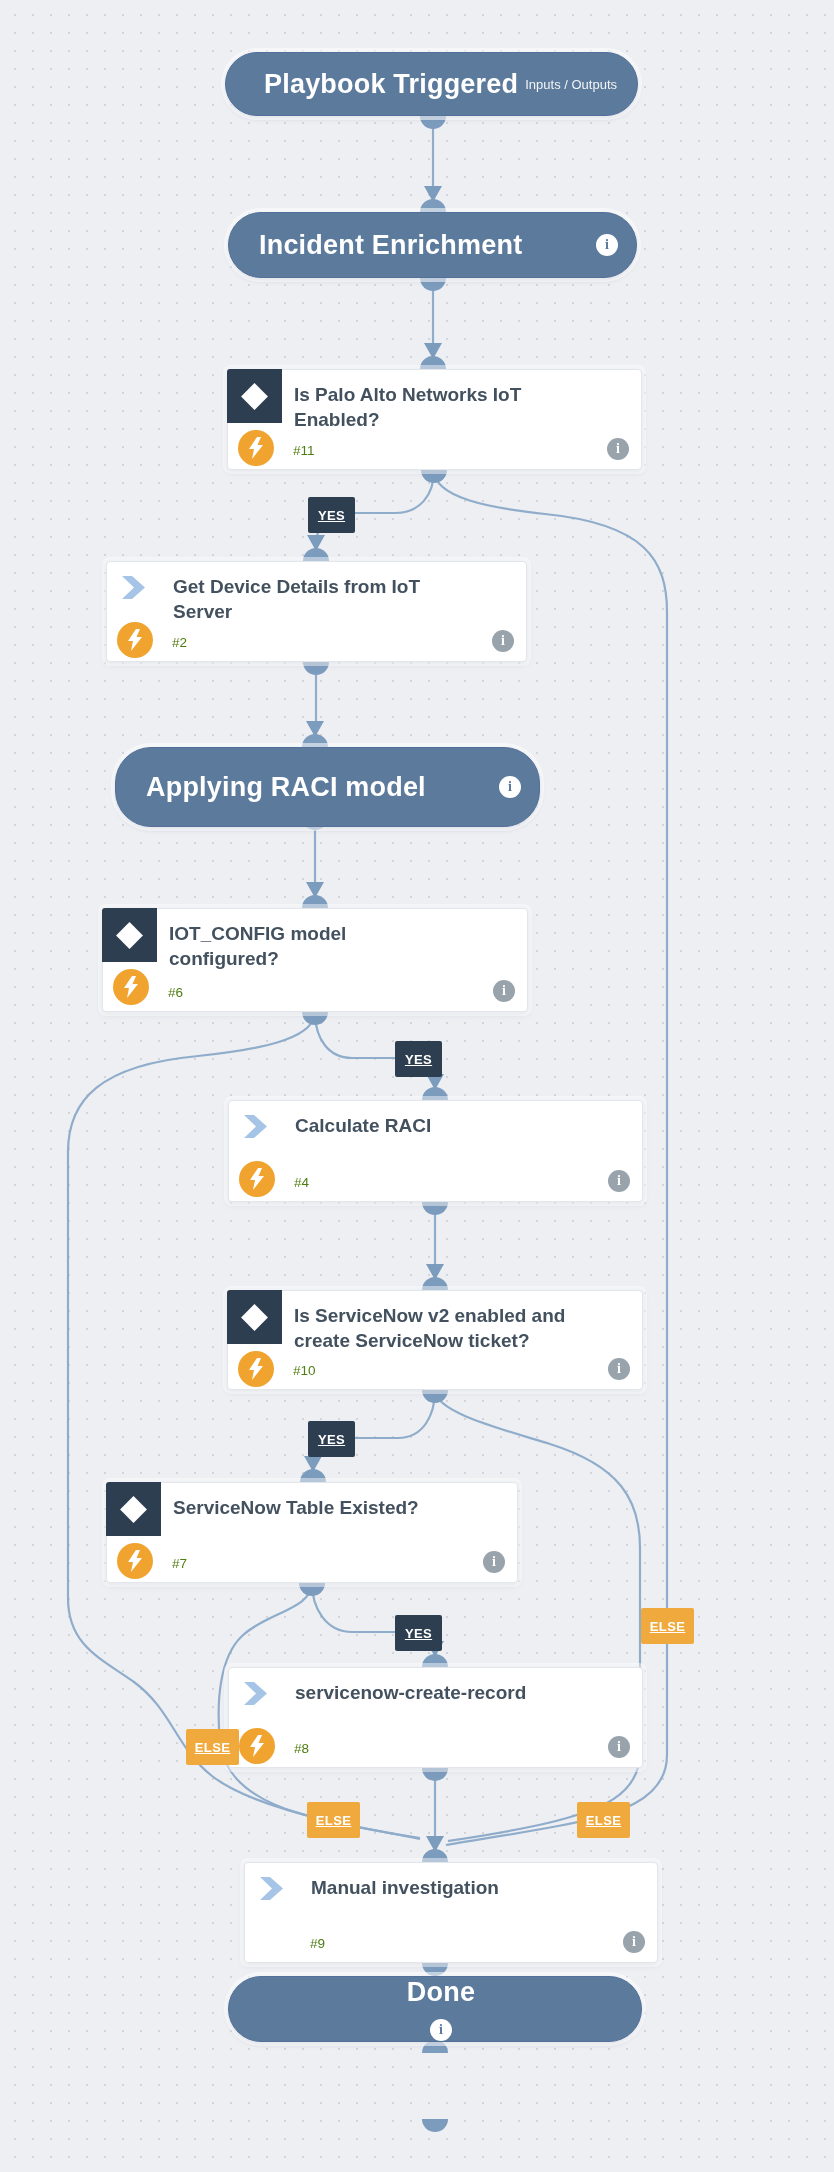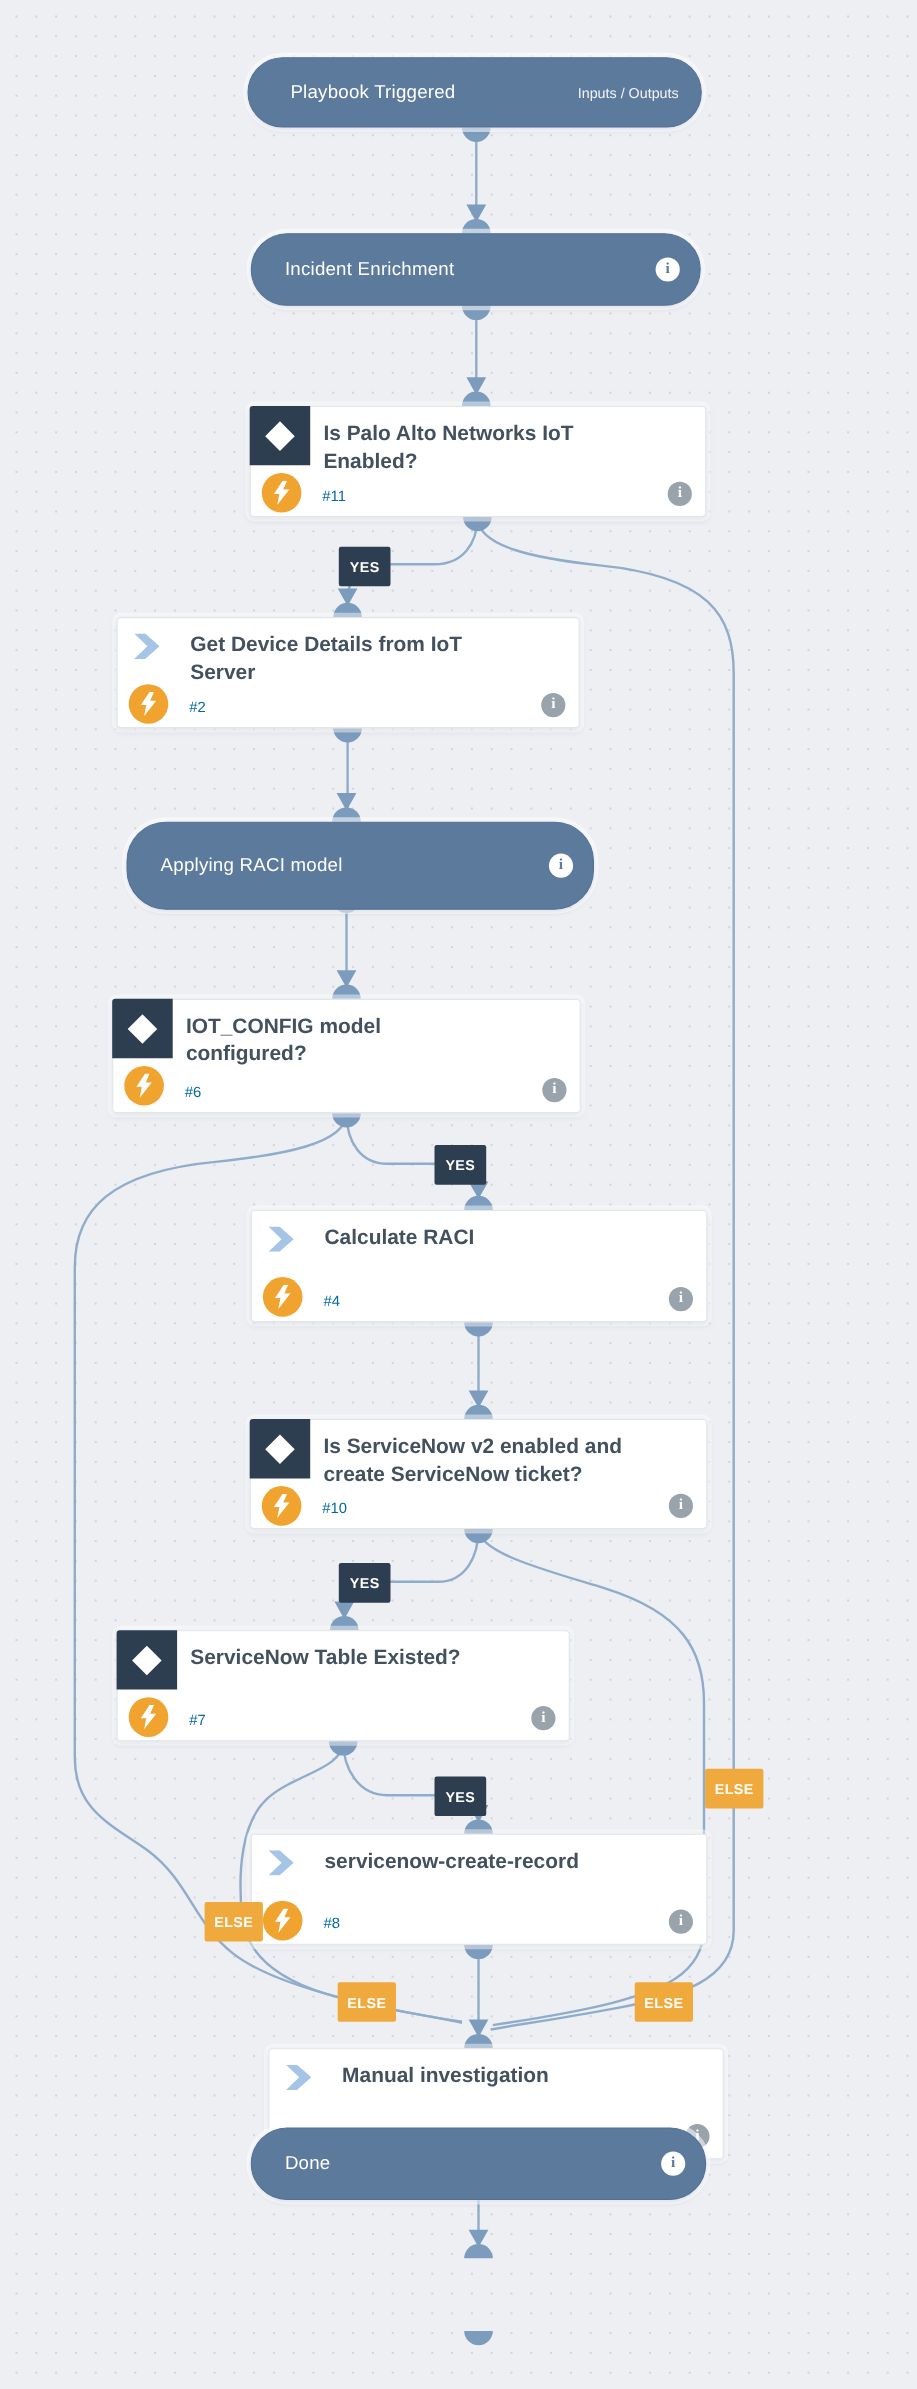--- a/index.html
+++ b/index.html
@@ -26,21 +26,21 @@
     background:#5c7a9b;
     border:1px solid #52709a;
     border-radius:36px;
     box-shadow:0 0 0 4px rgba(255,255,255,.55), 0 2px 5px rgba(90,100,125,.35);
     display:flex;align-items:center;
     box-sizing:border-box;
     padding:0 18px 0 30px;
     cursor:pointer;
   }
   .pill .pill-label{
-    color:#ffffff;font-size:17px;font-weight:400;letter-spacing:.2px;
+    color:#ffffff;font-size:27px;font-weight:700;letter-spacing:.2px;
     white-space:nowrap;flex:0 0 auto;
   }
   .pill .spacer{flex:1 1 auto;}
   .pill .pill-sub{
     color:rgba(255,255,255,.92);font-size:13px;font-weight:400;margin-right:2px;white-space:nowrap;
   }
   .info-white{
     width:22px;height:22px;border-radius:50%;
     background:#ffffff;color:#5c7a9b;
     font-size:14px;font-weight:700;font-family:"Liberation Serif", serif;
@@ -58,21 +58,21 @@
     box-sizing:border-box;
     cursor:pointer;
   }
   .box .title{
     position:absolute;left:66px;top:12px;
     max-width:272px;
     font-size:19px;line-height:25px;font-weight:600;color:#43515f;
   }
   .box .tasknum{
     position:absolute;left:65px;bottom:11px;
-    font-size:13.5px;color:#0369a1;font-weight:400;
+    font-size:13.5px;color:#4d7c0f;font-weight:400;
   }
   .info-gray{
     position:absolute;right:12px;bottom:9px;
     width:22px;height:22px;border-radius:50%;
     background:#98a3ac;color:#ffffff;
     font-size:14px;font-weight:700;font-family:"Liberation Serif", serif;
     display:flex;align-items:center;justify-content:center;
   }
   .cond-square{
     position:absolute;left:-1px;top:-1px;
@@ -95,20 +95,21 @@
   }
   .bolt svg{display:block;}
 
   
   .badge{
     position:absolute;z-index:3;
     border-radius:2px;
     color:#fff;font-size:13px;font-weight:700;letter-spacing:.4px;
     display:flex;align-items:center;justify-content:center;
     box-sizing:border-box;
+    text-decoration:underline;
   }
   .badge.yes{background:#2c3e50;width:47px;height:36px;}
   .badge.else{background:#f0a93c;width:53px;height:36px;}
 </style>
 </head>
 <body>
 
 <div class="canvas">
 
   <svg class="wires" width="834" height="2172" viewBox="0 0 834 2172">
@@ -313,19 +314,19 @@
     <span class="chevron">
       <svg width="25" height="23" viewBox="0 0 25 23">
           <polygon fill="#a6c4e6" points="1,0 11,0 24,11.5 11,23 1,23 13,11.5"></polygon>
         </svg>
     </span>
     <div class="title">Manual investigation</div>
     <span class="tasknum">#9</span>
     <span class="info-gray">i</span>
   </div>
 
-  <div class="pill" style="left:228px;top:1934px;width:414px;height:66px;">
+  <div class="pill" style="left:228px;top:1976px;width:414px;height:66px;flex-direction:column;">
     <span class="pill-label">Done</span>
     <span class="spacer"></span>
     <span class="info-white">i</span>
   </div>
 
 </div>
 
 </body></html>

